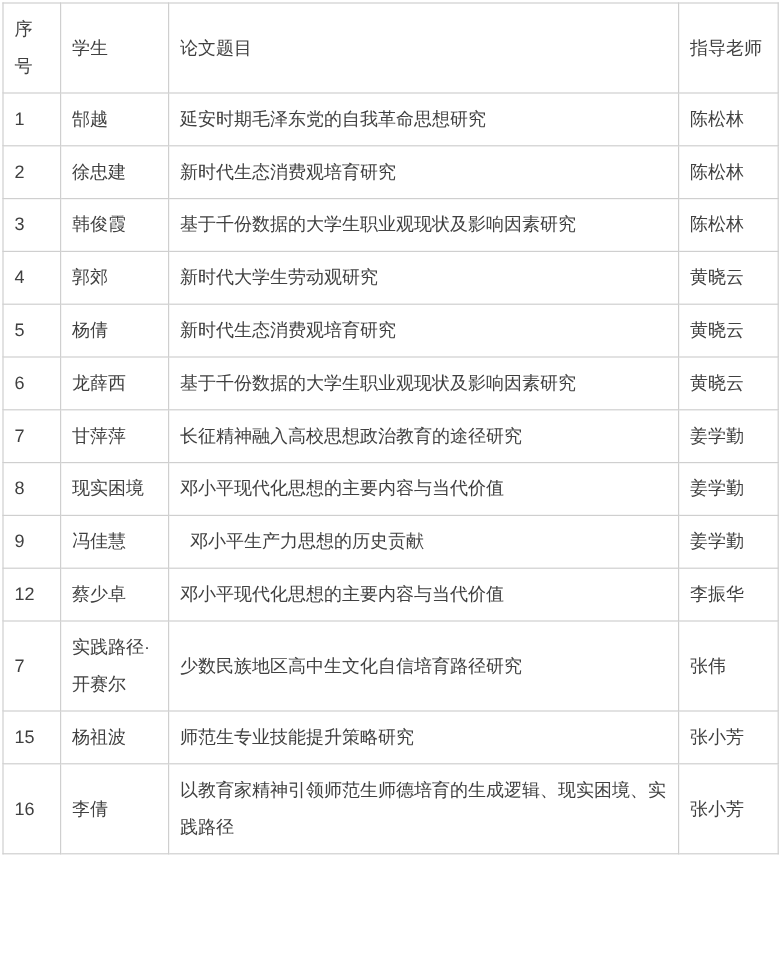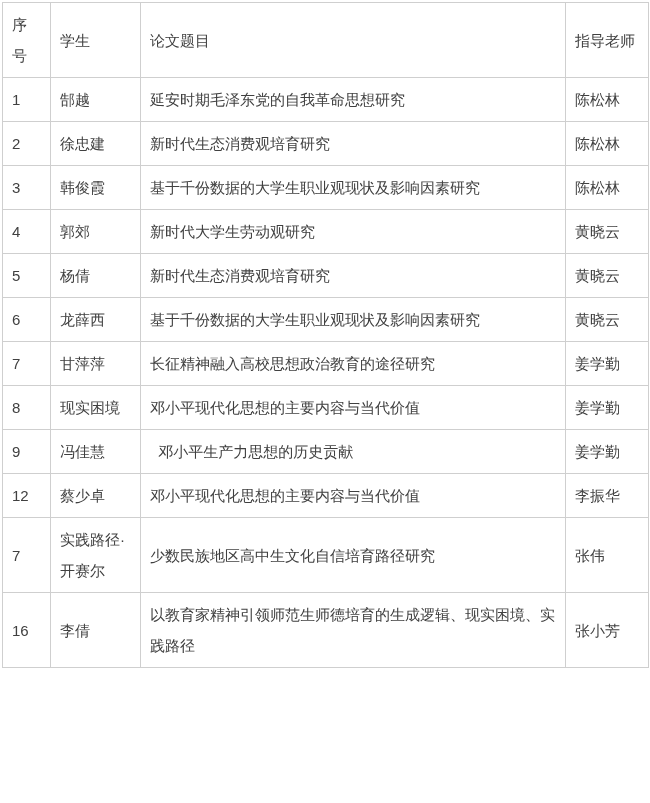--- a/index.html
+++ b/index.html
@@ -120,20 +120,26 @@
     <td>邓小平现代化思想的主要内容与当代价值</td>
     <td>李振华</td>
   </tr>
         <tr>
     <td>7</td>
     <td>实践路径·开赛尔</td>
     <td>少数民族地区高中生文化自信培育路径研究</td>
     <td>张伟</td>
   </tr>
         <tr>
+    <td>15</td>
+    <td>杨祖波</td>
+    <td>师范生专业技能提升策略研究</td>
+    <td>张小芳</td>
+  </tr>
+        <tr>
     <td>16</td>
     <td>李倩</td>
     <td>以教育家精神引领师范生师德培育的生成逻辑、现实困境、实践路径</td>
     <td>张小芳</td>
   </tr>
       </tbody>
   </table>
 </div>
 
 </body></html>

